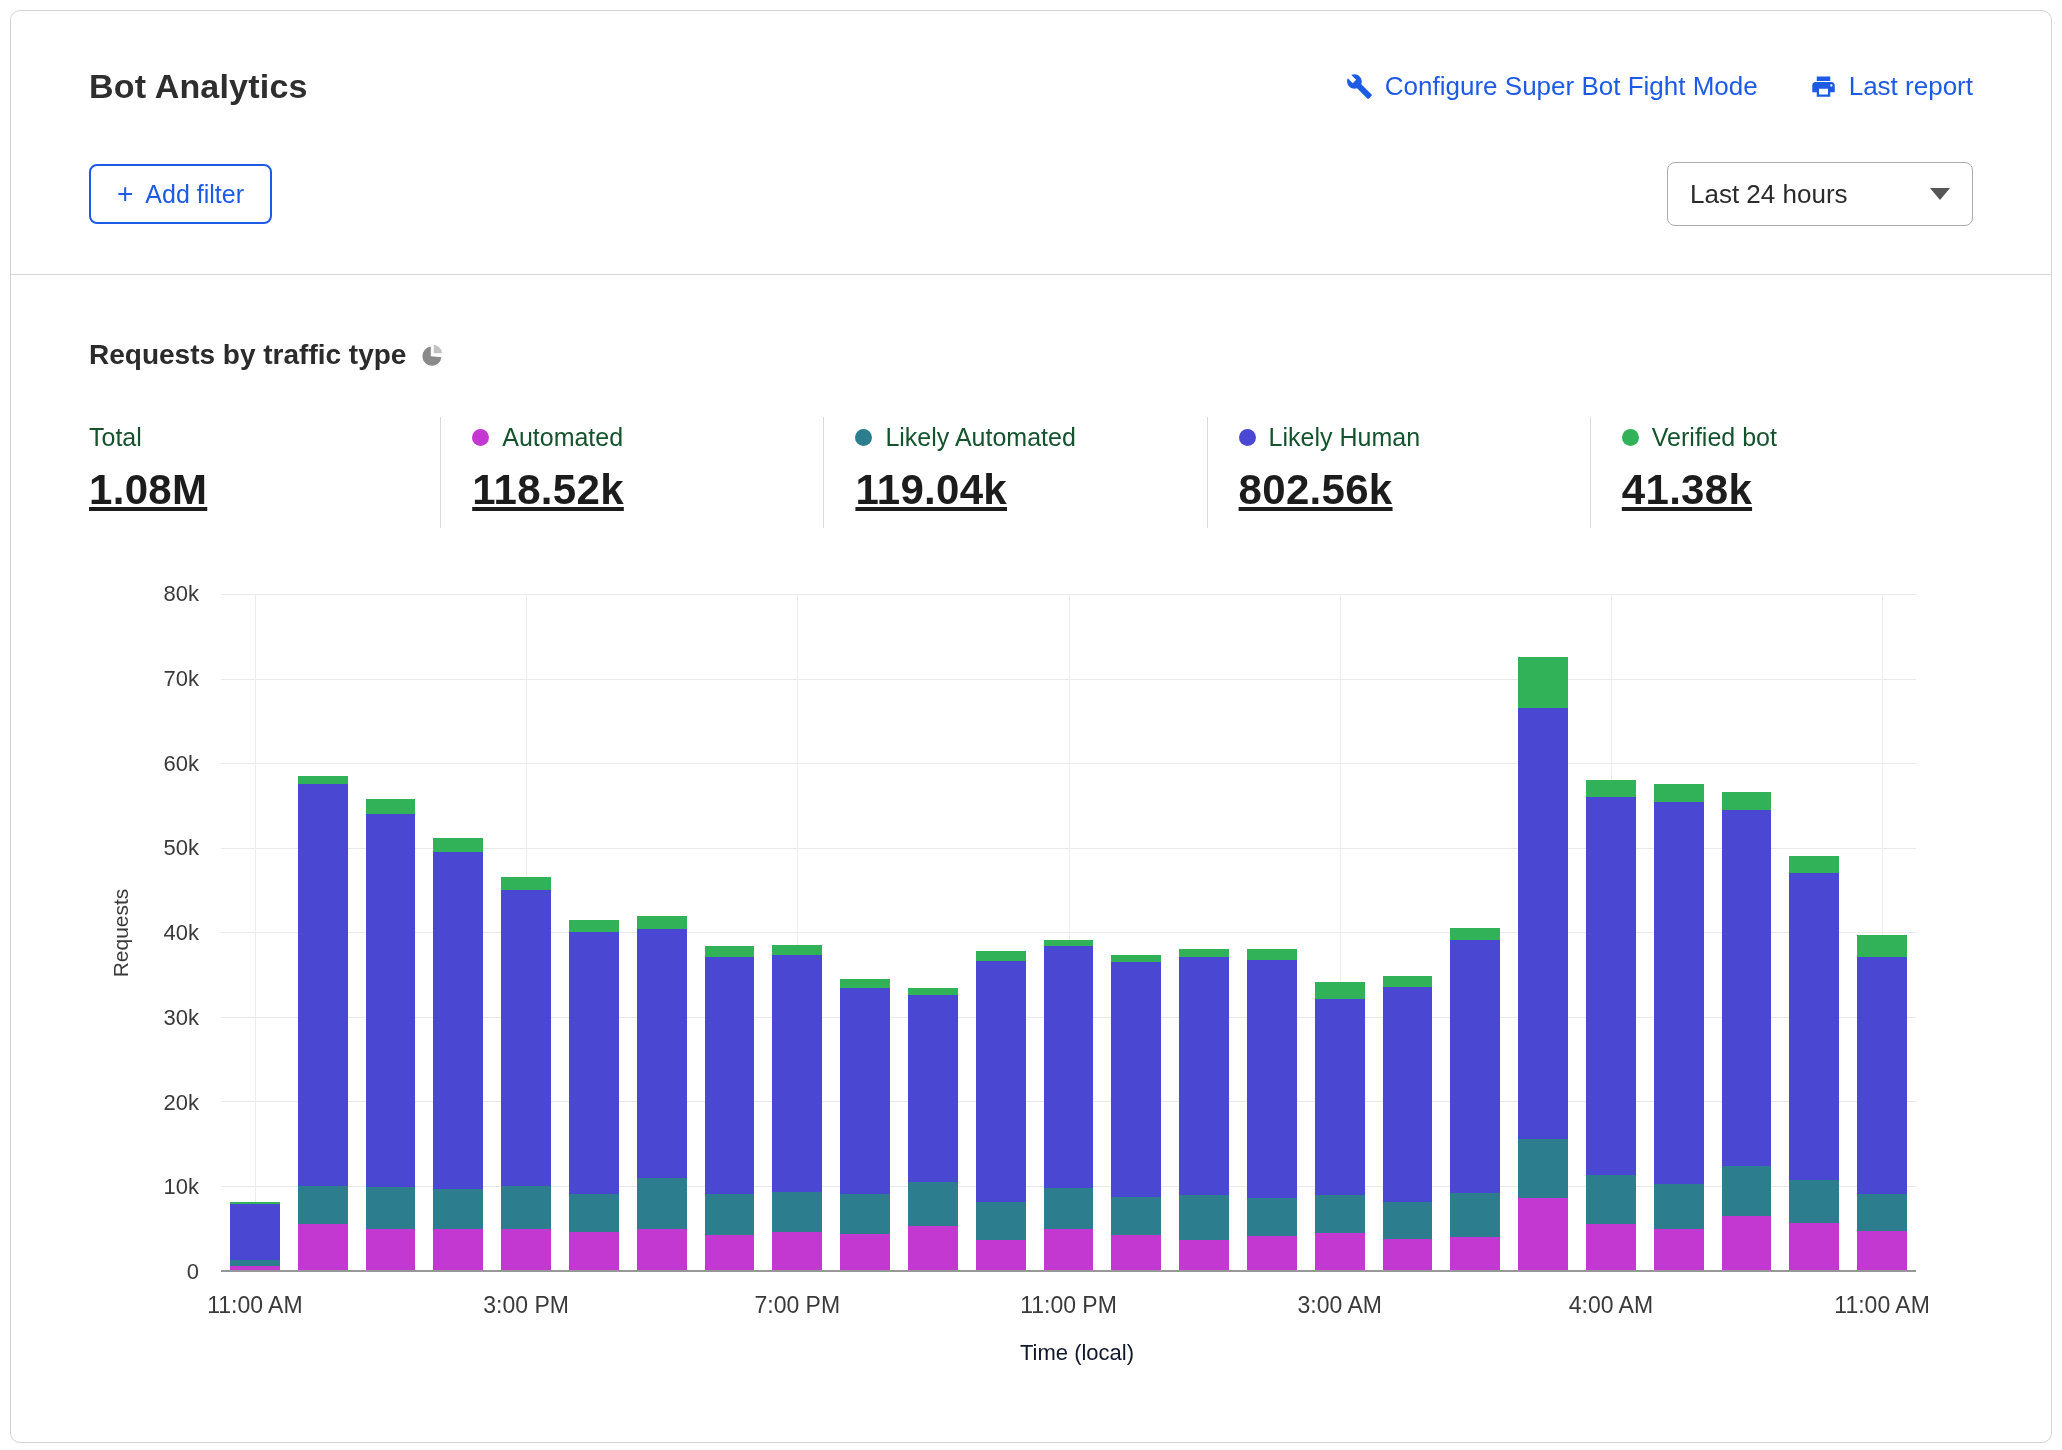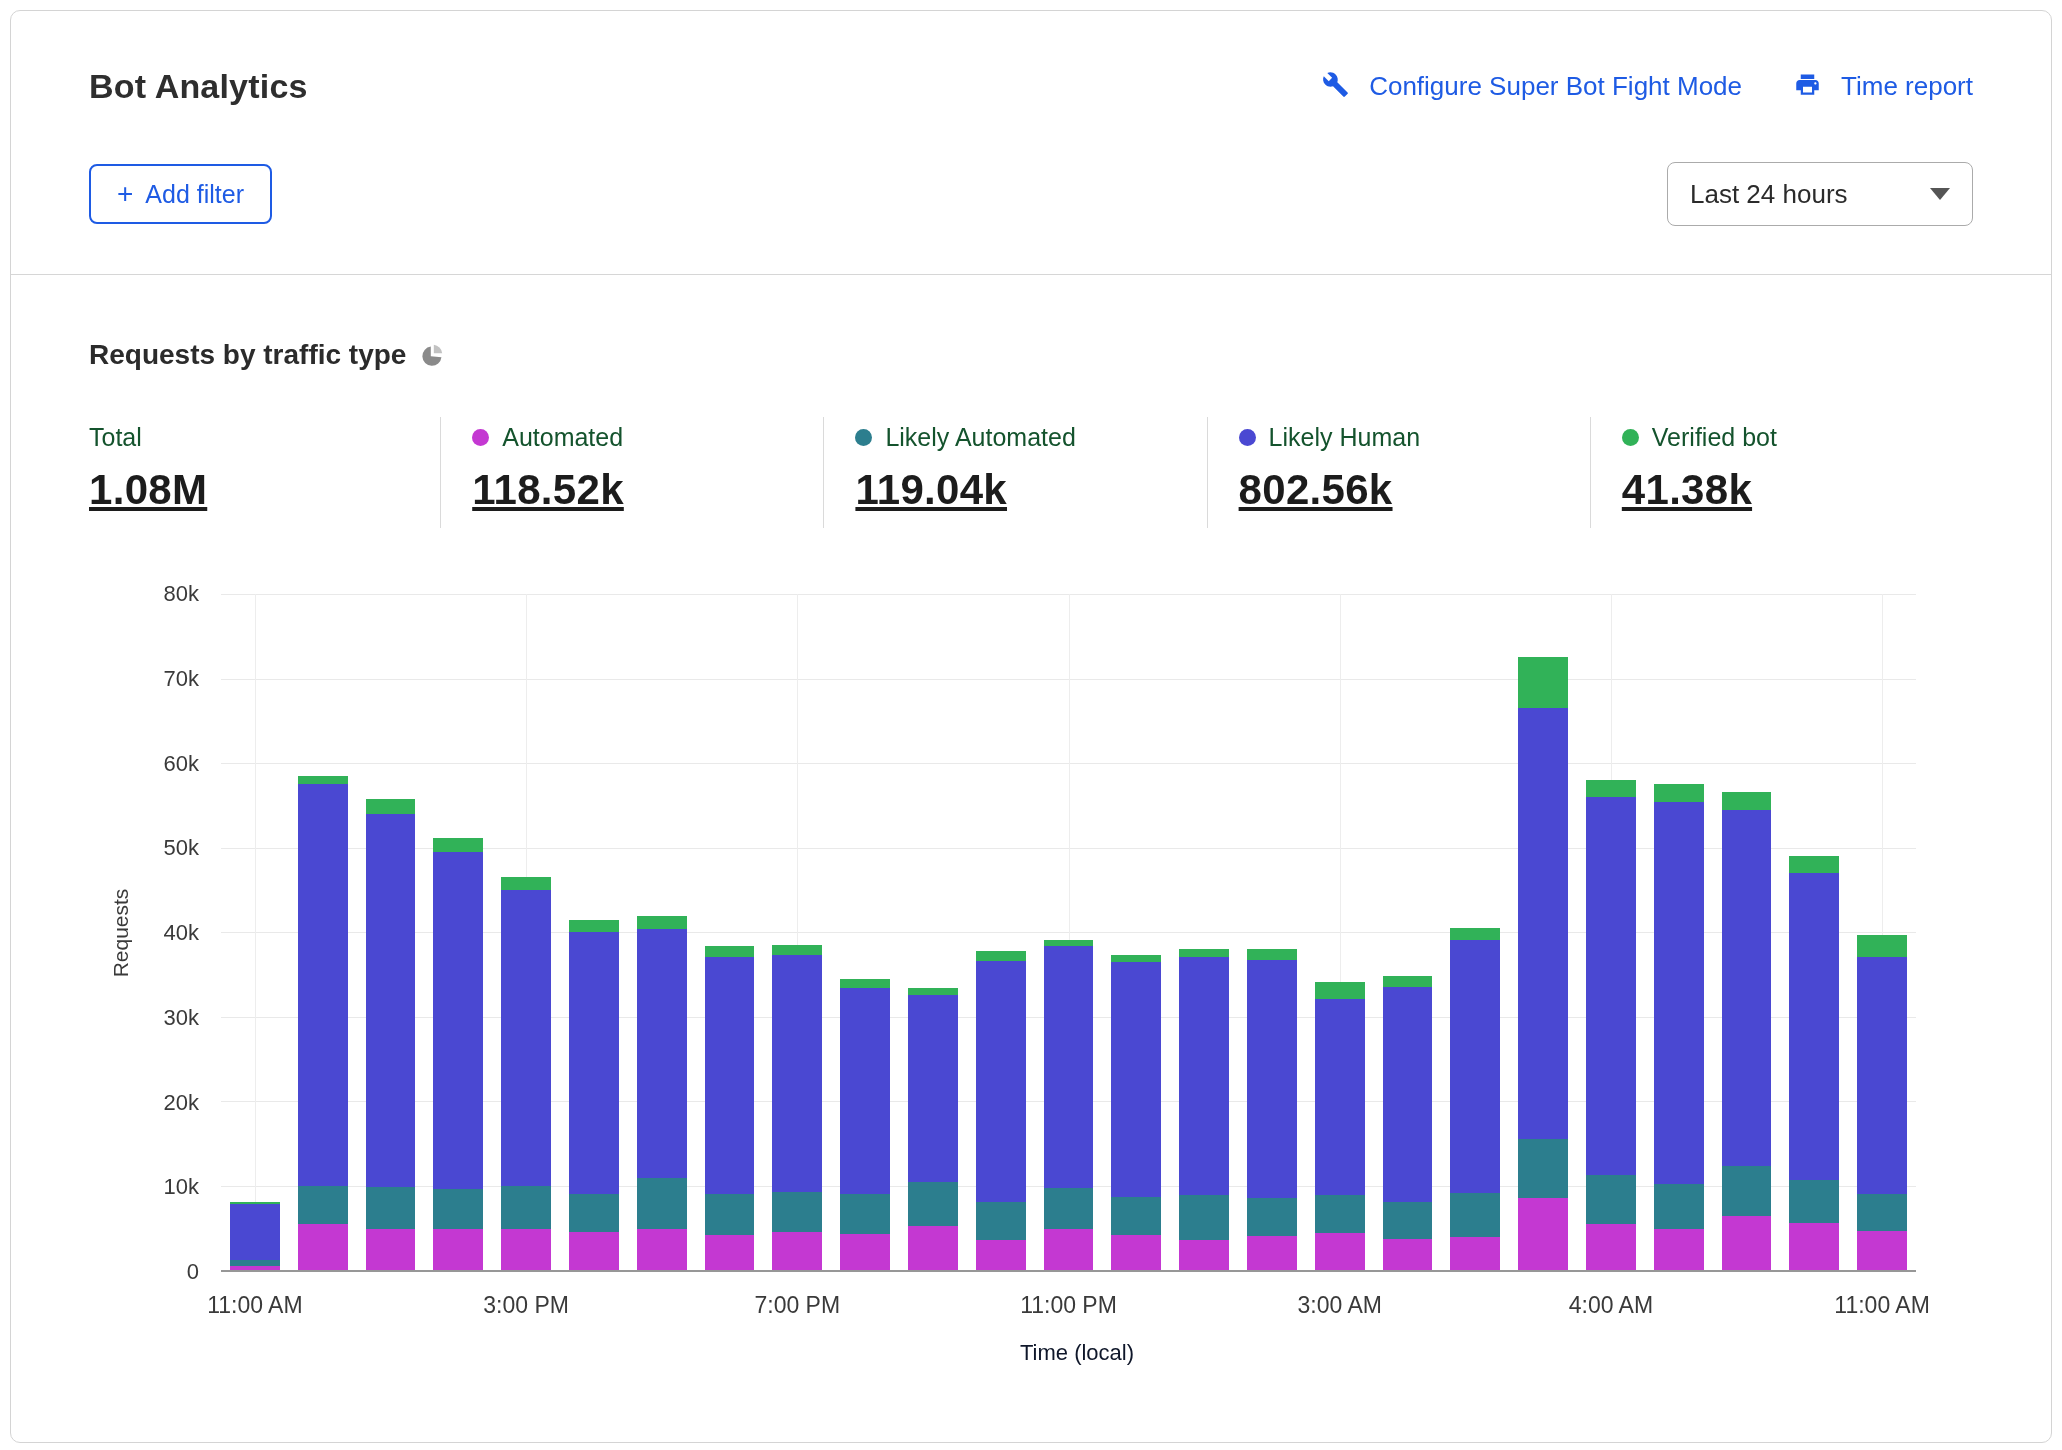--- a/index.html
+++ b/index.html
@@ -21,21 +21,21 @@
   }
   
   .card-header {
     padding: 56px 78px 48px 78px;
     border-bottom: 1px solid #d6d6d6;
   }
   .header-row1 { display: flex; justify-content: space-between; align-items: center; }
   .page-title { font-size: 34px; font-weight: 700; color: #2e2e2e; letter-spacing: 0.2px; }
   .header-links { display: flex; align-items: center; gap: 52px; }
   .hlink {
-    display: flex; gap: 20px;
+    display: flex; align-items: center; gap: 12px;
     color: #1e5be4; font-size: 26px; text-decoration: none; cursor: pointer;
   }
   .hlink svg { width: 27px; height: 27px; fill: #1e5be4; }
   .header-row2 { display: flex; justify-content: space-between; align-items: center; margin-top: 56px; }
   .add-filter-btn {
     display: flex; align-items: center; gap: 12px;
     border: 2px solid #1e5be4; border-radius: 8px;
     background: #fff; color: #1e5be4;
     font-size: 25px; font-family: inherit;
     padding: 14px 26px; cursor: pointer; line-height: 1;
@@ -97,21 +97,21 @@
         <a class="hlink">
           <svg viewBox="0 0 24 24">
               <path d="M22.7 19l-9.1-9.1c.9-2.3.4-5-1.5-6.9-2-2-5-2.4-7.4-1.3L9 6 6 9 1.6 4.7C.4 7.1.9 10.1 2.9 12.1c1.9 1.9 4.6 2.4 6.9 1.5l9.1 9.1c.4.4 1 .4 1.4 0l2.3-2.3c.5-.4.5-1.1.1-1.4z"></path>
             </svg>
           <span>Configure Super Bot Fight Mode</span>
         </a>
         <a class="hlink">
           <svg viewBox="0 0 24 24">
               <path d="M19 8H5c-1.66 0-3 1.34-3 3v6h4v4h12v-4h4v-6c0-1.66-1.34-3-3-3zm-3 11H8v-5h8v5zm3-7c-.55 0-1-.45-1-1s.45-1 1-1 1 .45 1 1-.45 1-1 1zm-1-9H6v4h12V3z"></path>
             </svg>
-          <span>Time report</span>
+          <span>Last report</span>
         </a>
       </div>
     </div>
     <div class="header-row2">
       <button class="add-filter-btn">
         <span class="plus">+</span>
         <span>Add filter</span>
       </button>
       <div class="time-dropdown">
         <span>Last 24 hours</span>

